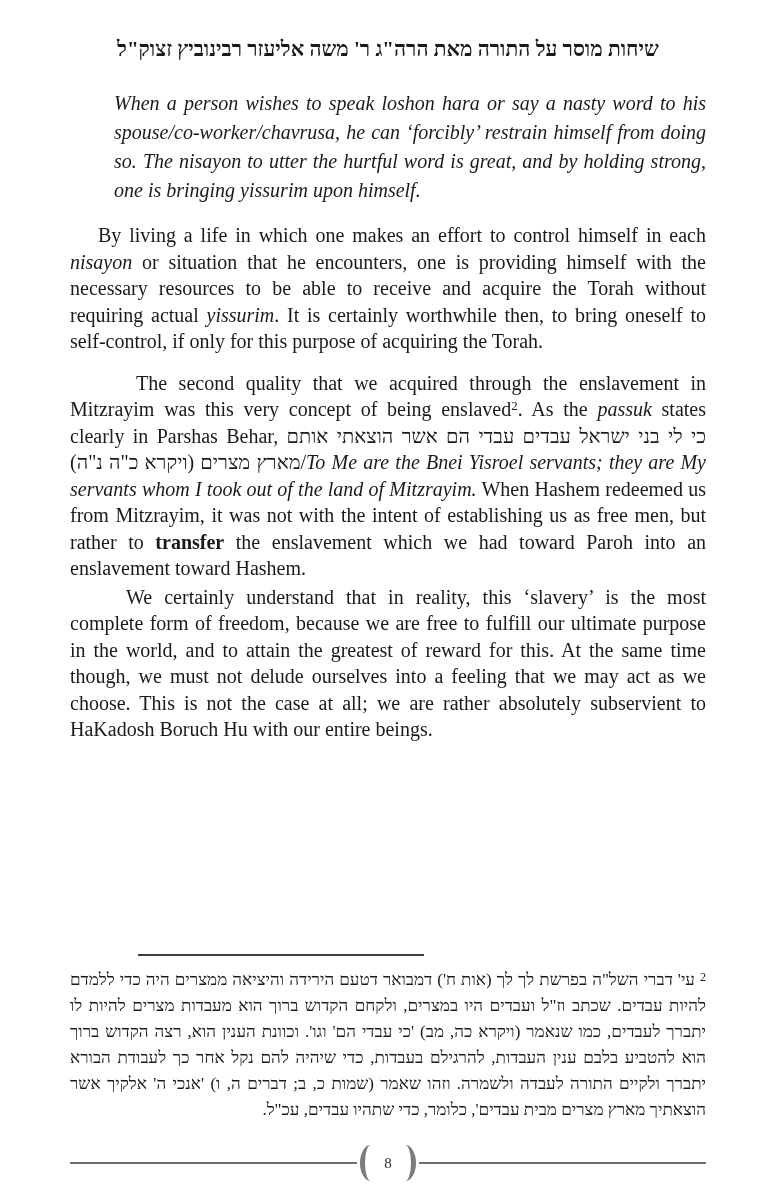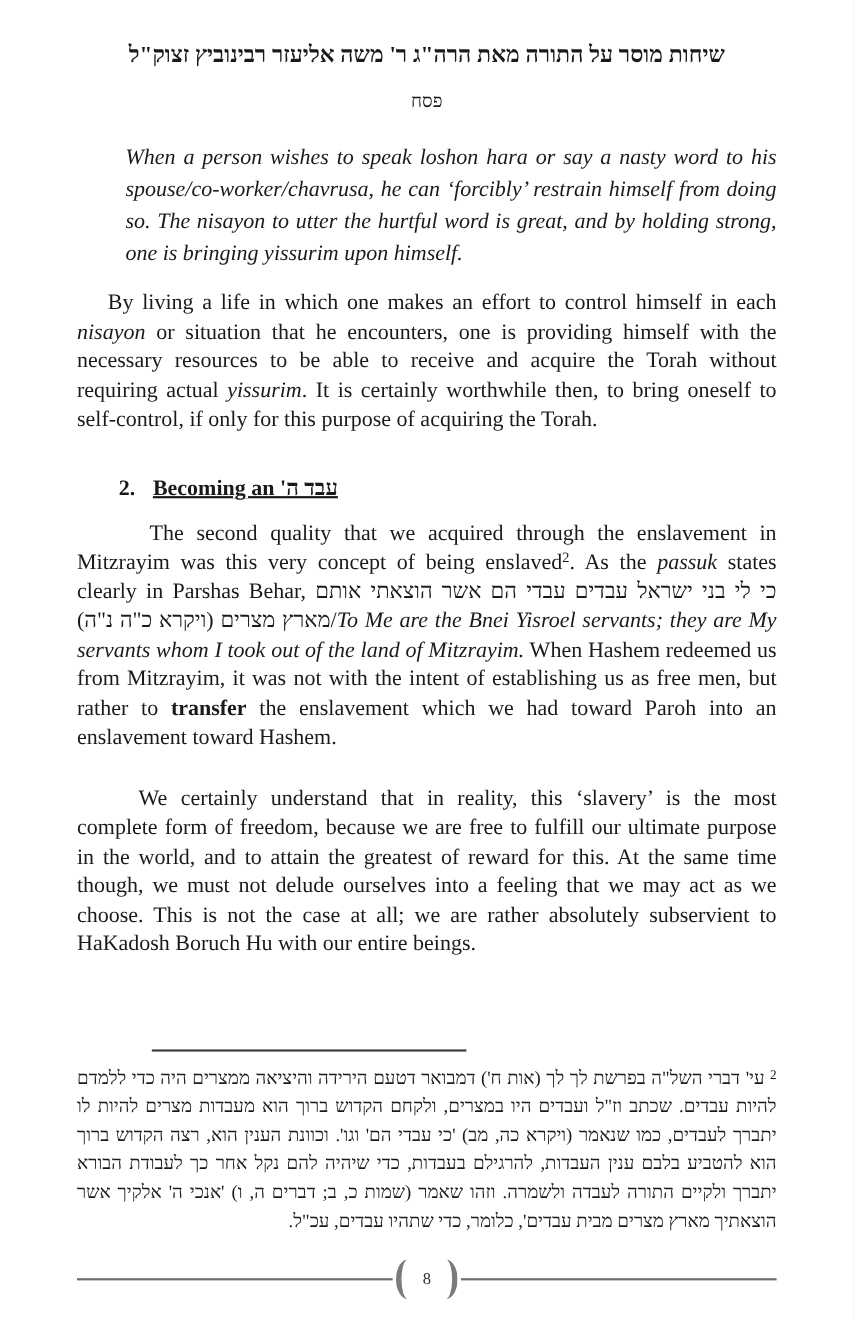--- a/index.html
+++ b/index.html
@@ -39,21 +39,21 @@
     text-align:justify;
   }
 
   .para {
     font-size:20px;
     line-height:26.5px;
     text-align:justify;
   }
   .para-1 { margin-top:17px; text-indent:28px; }
   .para-2 { margin-top:15px; text-indent:66px; }
-  .para-3 { margin-top:29px; text-indent:56px; }
+  .para-3 { margin-top:2px; text-indent:56px; }
 
   .section-heading {
     margin-top:36px;
     padding-left:38px;
     font-size:20px;
     font-weight:bold;
     line-height:26px;
   }
   .section-heading .num { margin-right:16px; }
   .section-heading .title { text-decoration:underline; }
@@ -109,27 +109,25 @@
   }
 </style>
 </head>
 <body>
 
 <div class="page">
   <div class="content">
 
     <div class="doc-title">שיחות מוסר על התורה מאת הרה"ג ר' משה אליעזר רבינוביץ זצוק"ל</div>
 
-    <div class="doc-subtitle">פסח</div>
 
     <div class="quote">When a person wishes to speak loshon hara or say a nasty word to his spouse/co-worker/chavrusa, he can ‘forcibly’ restrain himself from doing so. The nisayon to utter the hurtful word is great, and by holding strong, one is bringing yissurim upon himself.</div>
 
     <div class="para para-1"><span>By living a life in which one makes an effort to control himself in each </span><span class="ital">nisayon</span><span> or situation that he encounters, one is providing himself with the necessary resources to be able to receive and acquire the Torah without requiring actual </span><span class="ital">yissurim</span><span>. It is certainly worthwhile then, to bring oneself to self-control, if only for this purpose of acquiring the Torah.</span></div>
 
-    <div class="section-heading"><span class="num">2.</span><span class="title"><span>Becoming an </span><span class="he" dir="rtl">עבד ה'</span></span></div>
 
     <div class="para para-2"><span>The second quality that we acquired through the enslavement in Mitzrayim was this very concept of being enslaved</span><sup class="fn-ref">2</sup><span>. As the </span><span class="ital">passuk</span><span> states clearly in Parshas Behar, </span><span class="he" dir="rtl">כי לי בני ישראל עבדים עבדי הם אשר הוצאתי אותם מארץ מצרים (ויקרא כ"ה נ"ה)</span><span>/</span><span class="ital">To Me are the Bnei Yisroel servants; they are My servants whom I took out of the land of Mitzrayim.</span><span> When Hashem redeemed us from Mitzrayim, it was not with the intent of establishing us as free men, but rather to </span><span class="bold-und">transfer</span><span> the enslavement which we had toward Paroh into an enslavement toward Hashem.</span></div>
 
     <div class="para para-3">We certainly understand that in reality, this ‘slavery’ is the most complete form of freedom, because we are free to fulfill our ultimate purpose in the world, and to attain the greatest of reward for this. At the same time though, we must not delude ourselves into a feeling that we may act as we choose. This is not the case at all; we are rather absolutely subservient to HaKadosh Boruch Hu with our entire beings.</div>
 
   </div>
 
   <div class="footnote-area">
     <hr class="fn-rule">
     <div class="fn-text" dir="rtl"><sup>2</sup><span> עי' דברי השל"ה בפרשת לך לך (אות ח') דמבואר דטעם הירידה והיציאה ממצרים היה כדי ללמדם להיות עבדים. שכתב וז"ל ועבדים היו במצרים, ולקחם הקדוש ברוך הוא מעבדות מצרים להיות לו יתברך לעבדים, כמו שנאמר (ויקרא כה, מב) 'כי עבדי הם' וגו'. וכוונת הענין הוא, רצה הקדוש ברוך הוא להטביע בלבם ענין העבדות, להרגילם בעבדות, כדי שיהיה להם נקל אחר כך לעבודת הבורא יתברך ולקיים התורה לעבדה ולשמרה. וזהו שאמר (שמות כ, ב; דברים ה, ו) 'אנכי ה' אלקיך אשר הוצאתיך מארץ מצרים מבית עבדים', כלומר, כדי שתהיו עבדים, עכ"ל.</span></div>

